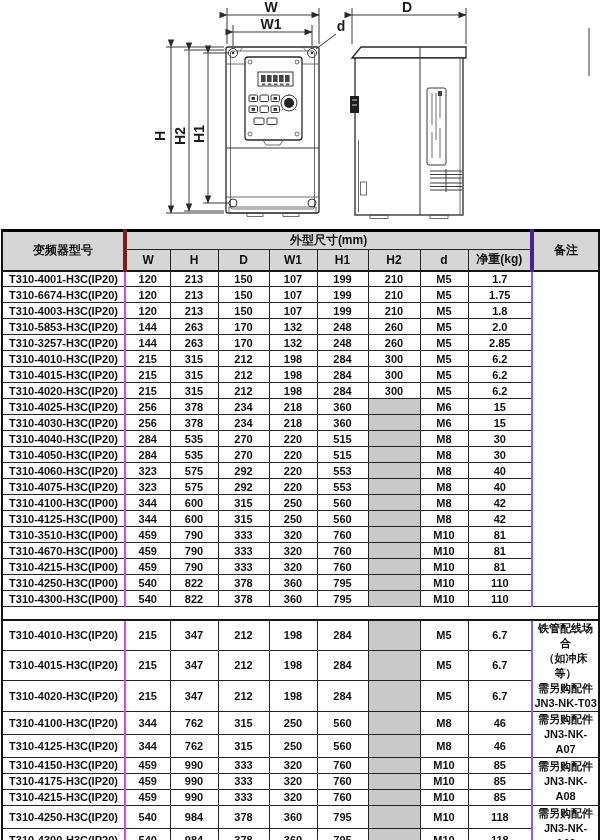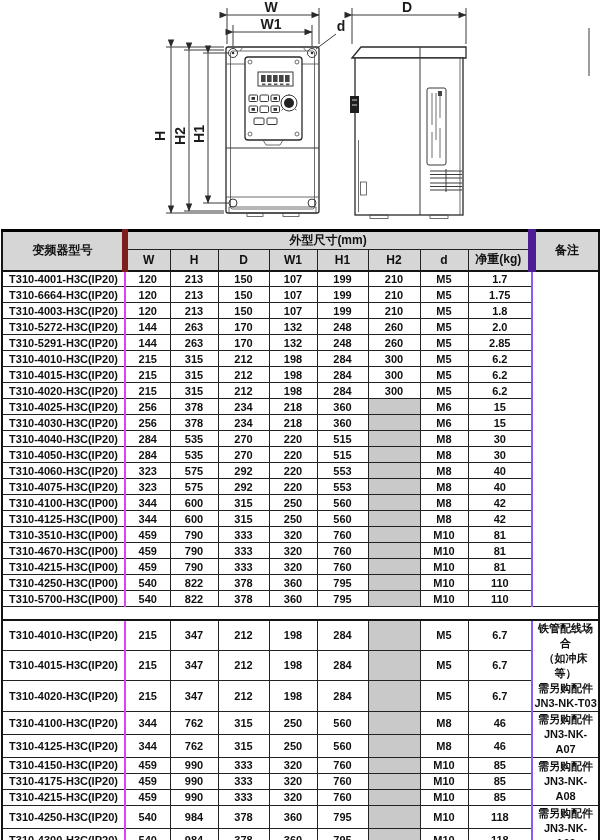--- a/index.html
+++ b/index.html
@@ -14,26 +14,26 @@
   .body-line{stroke:#2a2a2a;stroke-width:1.3;fill:#fff}
   .detail{stroke:#4a4a4a;stroke-width:.8;fill:none}
 
   table{border-collapse:collapse;table-layout:fixed;width:597px;margin:0 1px;
         border:2px solid #141414;border-top:3px solid #000}
   th,td{border:1px solid #222;font-weight:bold;color:#101010;text-align:center;
         padding:0 1px;overflow:hidden;white-space:nowrap}
   thead th{background:#d6d6d6;font-size:12px}
   thead tr.group-row th{height:19px}
   thead tr.cols-row th{height:21px}
-  th.model-h{border-right:6px solid #7f1d1d}
+  th.model-h{border-right:4px solid #7f1d1d}
   tbody td{font-size:11px;height:16px}
   tbody td.model{font-size:11px;border-right:2px solid #d946ef}
   tbody td.shade{background:#c9c9c9}
   tbody td.remark{font-size:11px;line-height:15px;white-space:normal;border-left:2px solid #8b5cf6}
-  th.remark-h{border-left:8px solid #4c1d95}
+  th.remark-h{border-left:4px solid #4c1d95}
   tr.separator td{height:13px;border-bottom:2px solid #141414}
   tr.tall td{height:24px}
   thead{border-bottom:2px solid #141414}
 </style>
 </head>
 <body>
 
 <div class="page">
 
   <div class="diagram-wrap">
@@ -236,21 +236,21 @@
           <td>213</td>
           <td>150</td>
           <td>107</td>
           <td>199</td>
           <td>210</td>
           <td>M5</td>
           <td>1.7</td>
           <td rowspan="21" class="remark"></td>
         </tr>
         <tr>
-          <td class="model">T310-6664-H3C(IP20)</td>
+          <td class="model">T310-6674-H3C(IP20)</td>
           <td>120</td>
           <td>213</td>
           <td>150</td>
           <td>107</td>
           <td>199</td>
           <td>210</td>
           <td>M5</td>
           <td>1.75</td>
         </tr>
         <tr>
@@ -258,32 +258,32 @@
           <td>120</td>
           <td>213</td>
           <td>150</td>
           <td>107</td>
           <td>199</td>
           <td>210</td>
           <td>M5</td>
           <td>1.8</td>
         </tr>
         <tr>
-          <td class="model">T310-5272-H3C(IP20)</td>
+          <td class="model">T310-5853-H3C(IP20)</td>
           <td>144</td>
           <td>263</td>
           <td>170</td>
           <td>132</td>
           <td>248</td>
           <td>260</td>
           <td>M5</td>
           <td>2.0</td>
         </tr>
         <tr>
-          <td class="model">T310-5291-H3C(IP20)</td>
+          <td class="model">T310-3257-H3C(IP20)</td>
           <td>144</td>
           <td>263</td>
           <td>170</td>
           <td>132</td>
           <td>248</td>
           <td>260</td>
           <td>M5</td>
           <td>2.85</td>
         </tr>
         <tr>
@@ -445,21 +445,21 @@
           <td>540</td>
           <td>822</td>
           <td>378</td>
           <td>360</td>
           <td>795</td>
           <td class="shade"></td>
           <td>M10</td>
           <td>110</td>
         </tr>
         <tr>
-          <td class="model">T310-5700-H3C(IP00)</td>
+          <td class="model">T310-4300-H3C(IP00)</td>
           <td>540</td>
           <td>822</td>
           <td>378</td>
           <td>360</td>
           <td>795</td>
           <td class="shade"></td>
           <td>M10</td>
           <td>110</td>
         </tr>
       </tbody>

